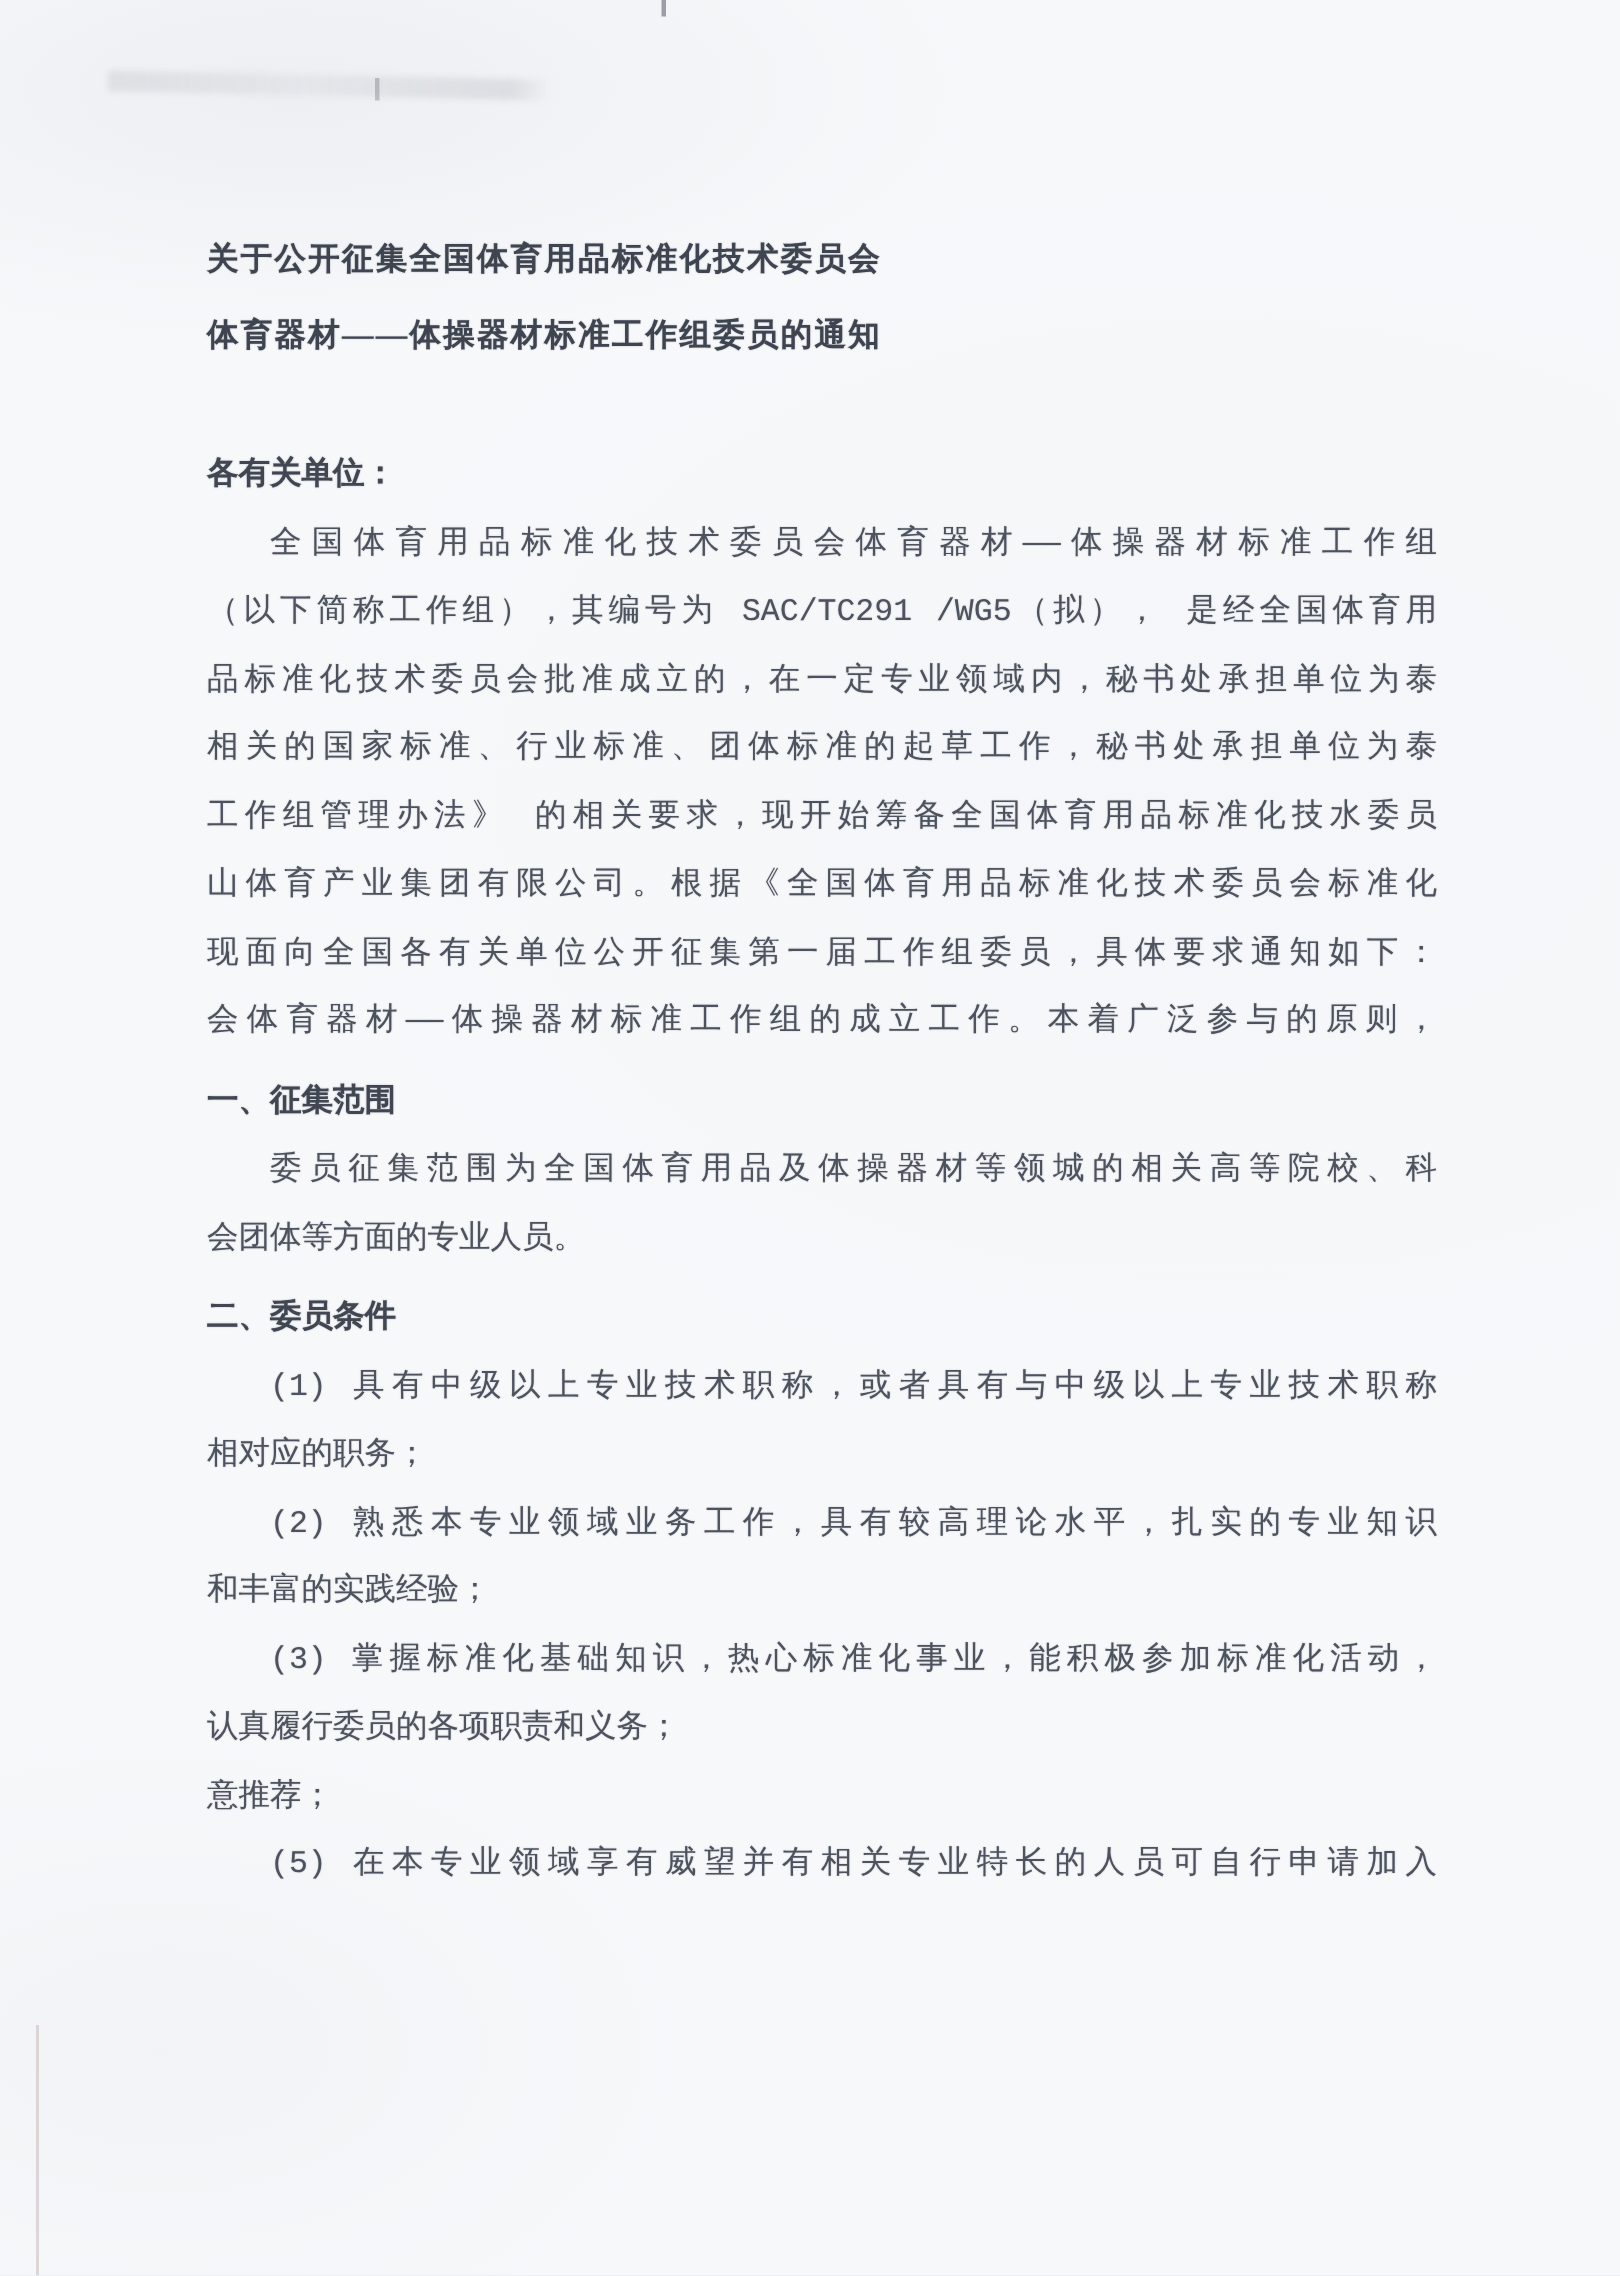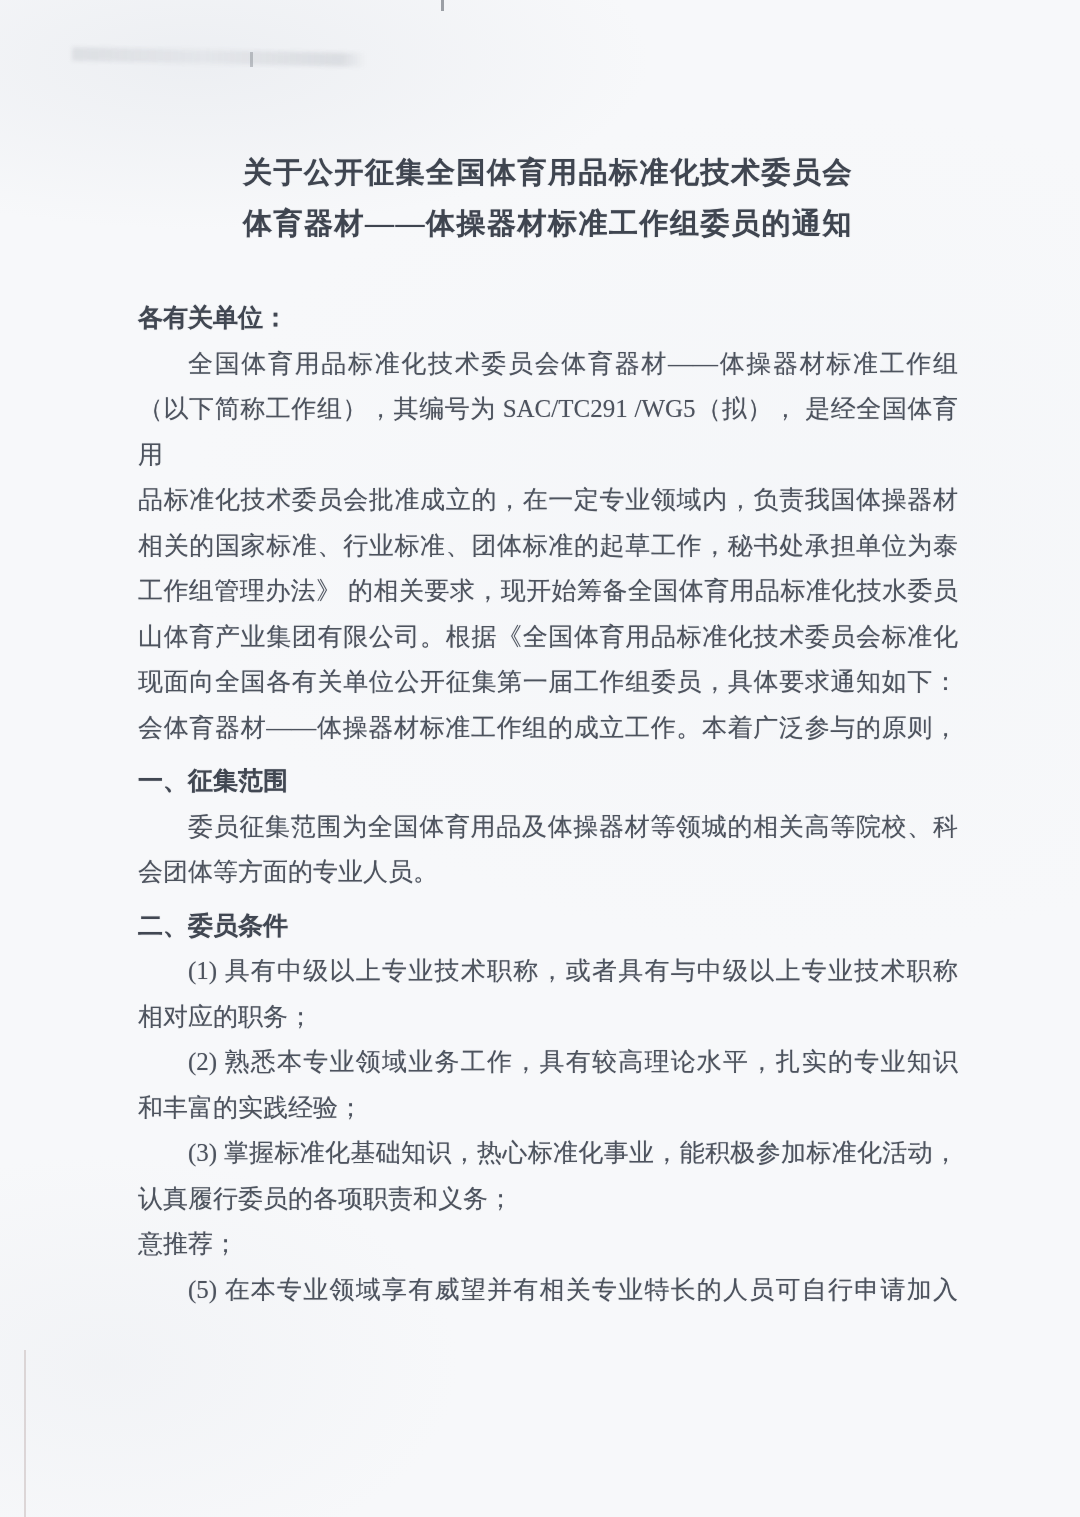--- a/index.html
+++ b/index.html
@@ -22,36 +22,37 @@
     color: #4d535e;
   }
   .content {
     position: relative;
     padding: 0 122px 0 138px; 
   }
   .title-block {
     margin-top: 147px;
   }
   .t-line {
-    text-align: center;
-    font-size: 29px;
+    text-align: left;
+    font-size: 21px;
     font-weight: 700;
     line-height: 51px;
     letter-spacing: 1.5px;
     color: #3f4550;
     text-shadow: 0 0 1px rgba(63,69,80,0.45);
   }
   .salutation {
     margin-top: 46px;
   }
   .line {
-    font-size: 25px;
+    font-size: 21px;
     line-height: 45.5px;
     text-shadow: 0 0 1px rgba(77,83,94,0.4);
     white-space: normal;
+    font-family: Liberation Mono, monospace;
   }
   .just {
     text-align: justify;
     text-align-last: justify;
   }
   .indent {
     text-indent: 2em;
   }
   .bold {
     font-weight: 700;
@@ -118,21 +119,21 @@
 
     <div class="title-block">
       <div class="t-line">关于公开征集全国体育用品标准化技术委员会</div>
       <div class="t-line">体育器材——体操器材标准工作组委员的通知</div>
     </div>
 
     <div class="line bold salutation">各有关单位：</div>
 
     <div class="line just indent">全国体育用品标准化技术委员会体育器材——体操器材标准工作组</div>
     <div class="line just">（以下简称工作组），其编号为 SAC/TC291 /WG5（拟）， 是经全国体育用</div>
-    <div class="line just">品标准化技术委员会批准成立的，在一定专业领域内，负责我国体操器材</div>
+    <div class="line just">品标准化技术委员会批准成立的，在一定专业领域内，秘书处承担单位为泰</div>
     <div class="line just">相关的国家标准、行业标准、团体标准的起草工作，秘书处承担单位为泰</div>
     <div class="line just">工作组管理办法》 的相关要求，现开始筹备全国体育用品标准化技水委员</div>
     <div class="line just">山体育产业集团有限公司。根据《全国体育用品标准化技术委员会标准化</div>
     <div class="line just">现面向全国各有关单位公开征集第一届工作组委员，具体要求通知如下：</div>
     <div class="line just">会体育器材——体操器材标准工作组的成立工作。本着广泛参与的原则，</div>
 
     <div class="line bold mt8">一、征集范围</div>
     <div class="line just indent">委员征集范围为全国体育用品及体操器材等领城的相关高等院校、科</div>
     <div class="line">会团体等方面的专业人员。</div>
 

